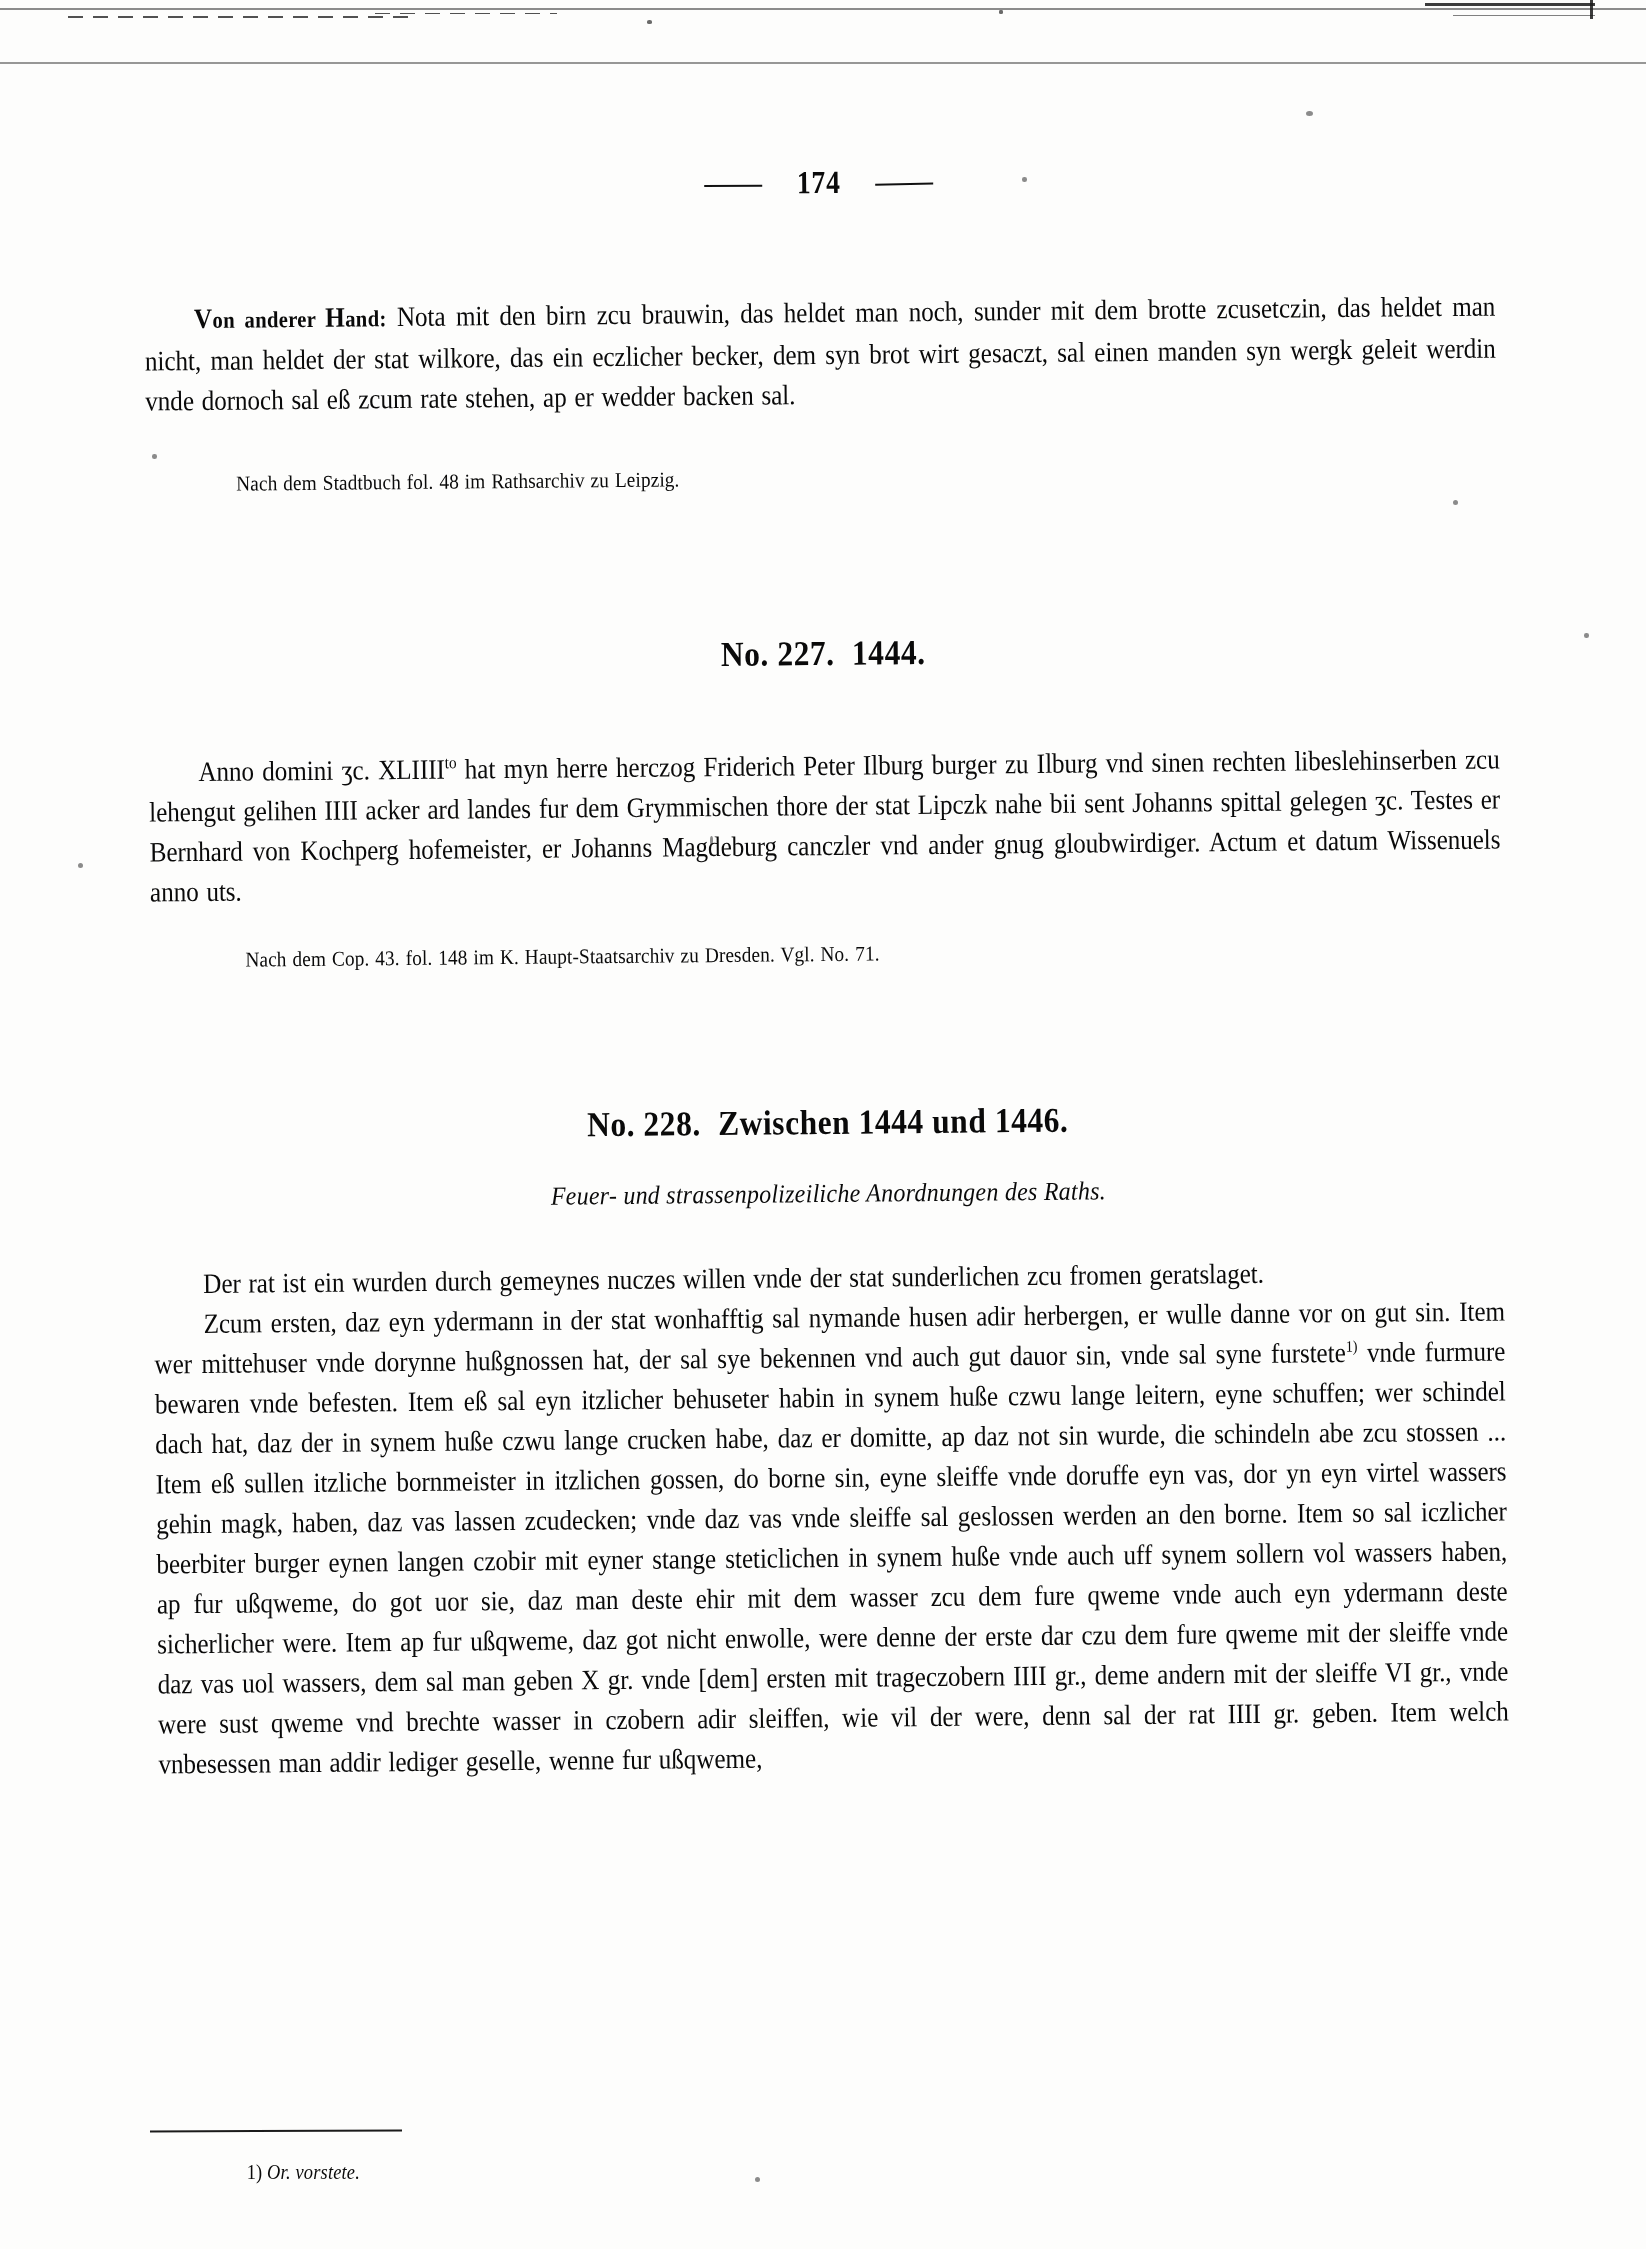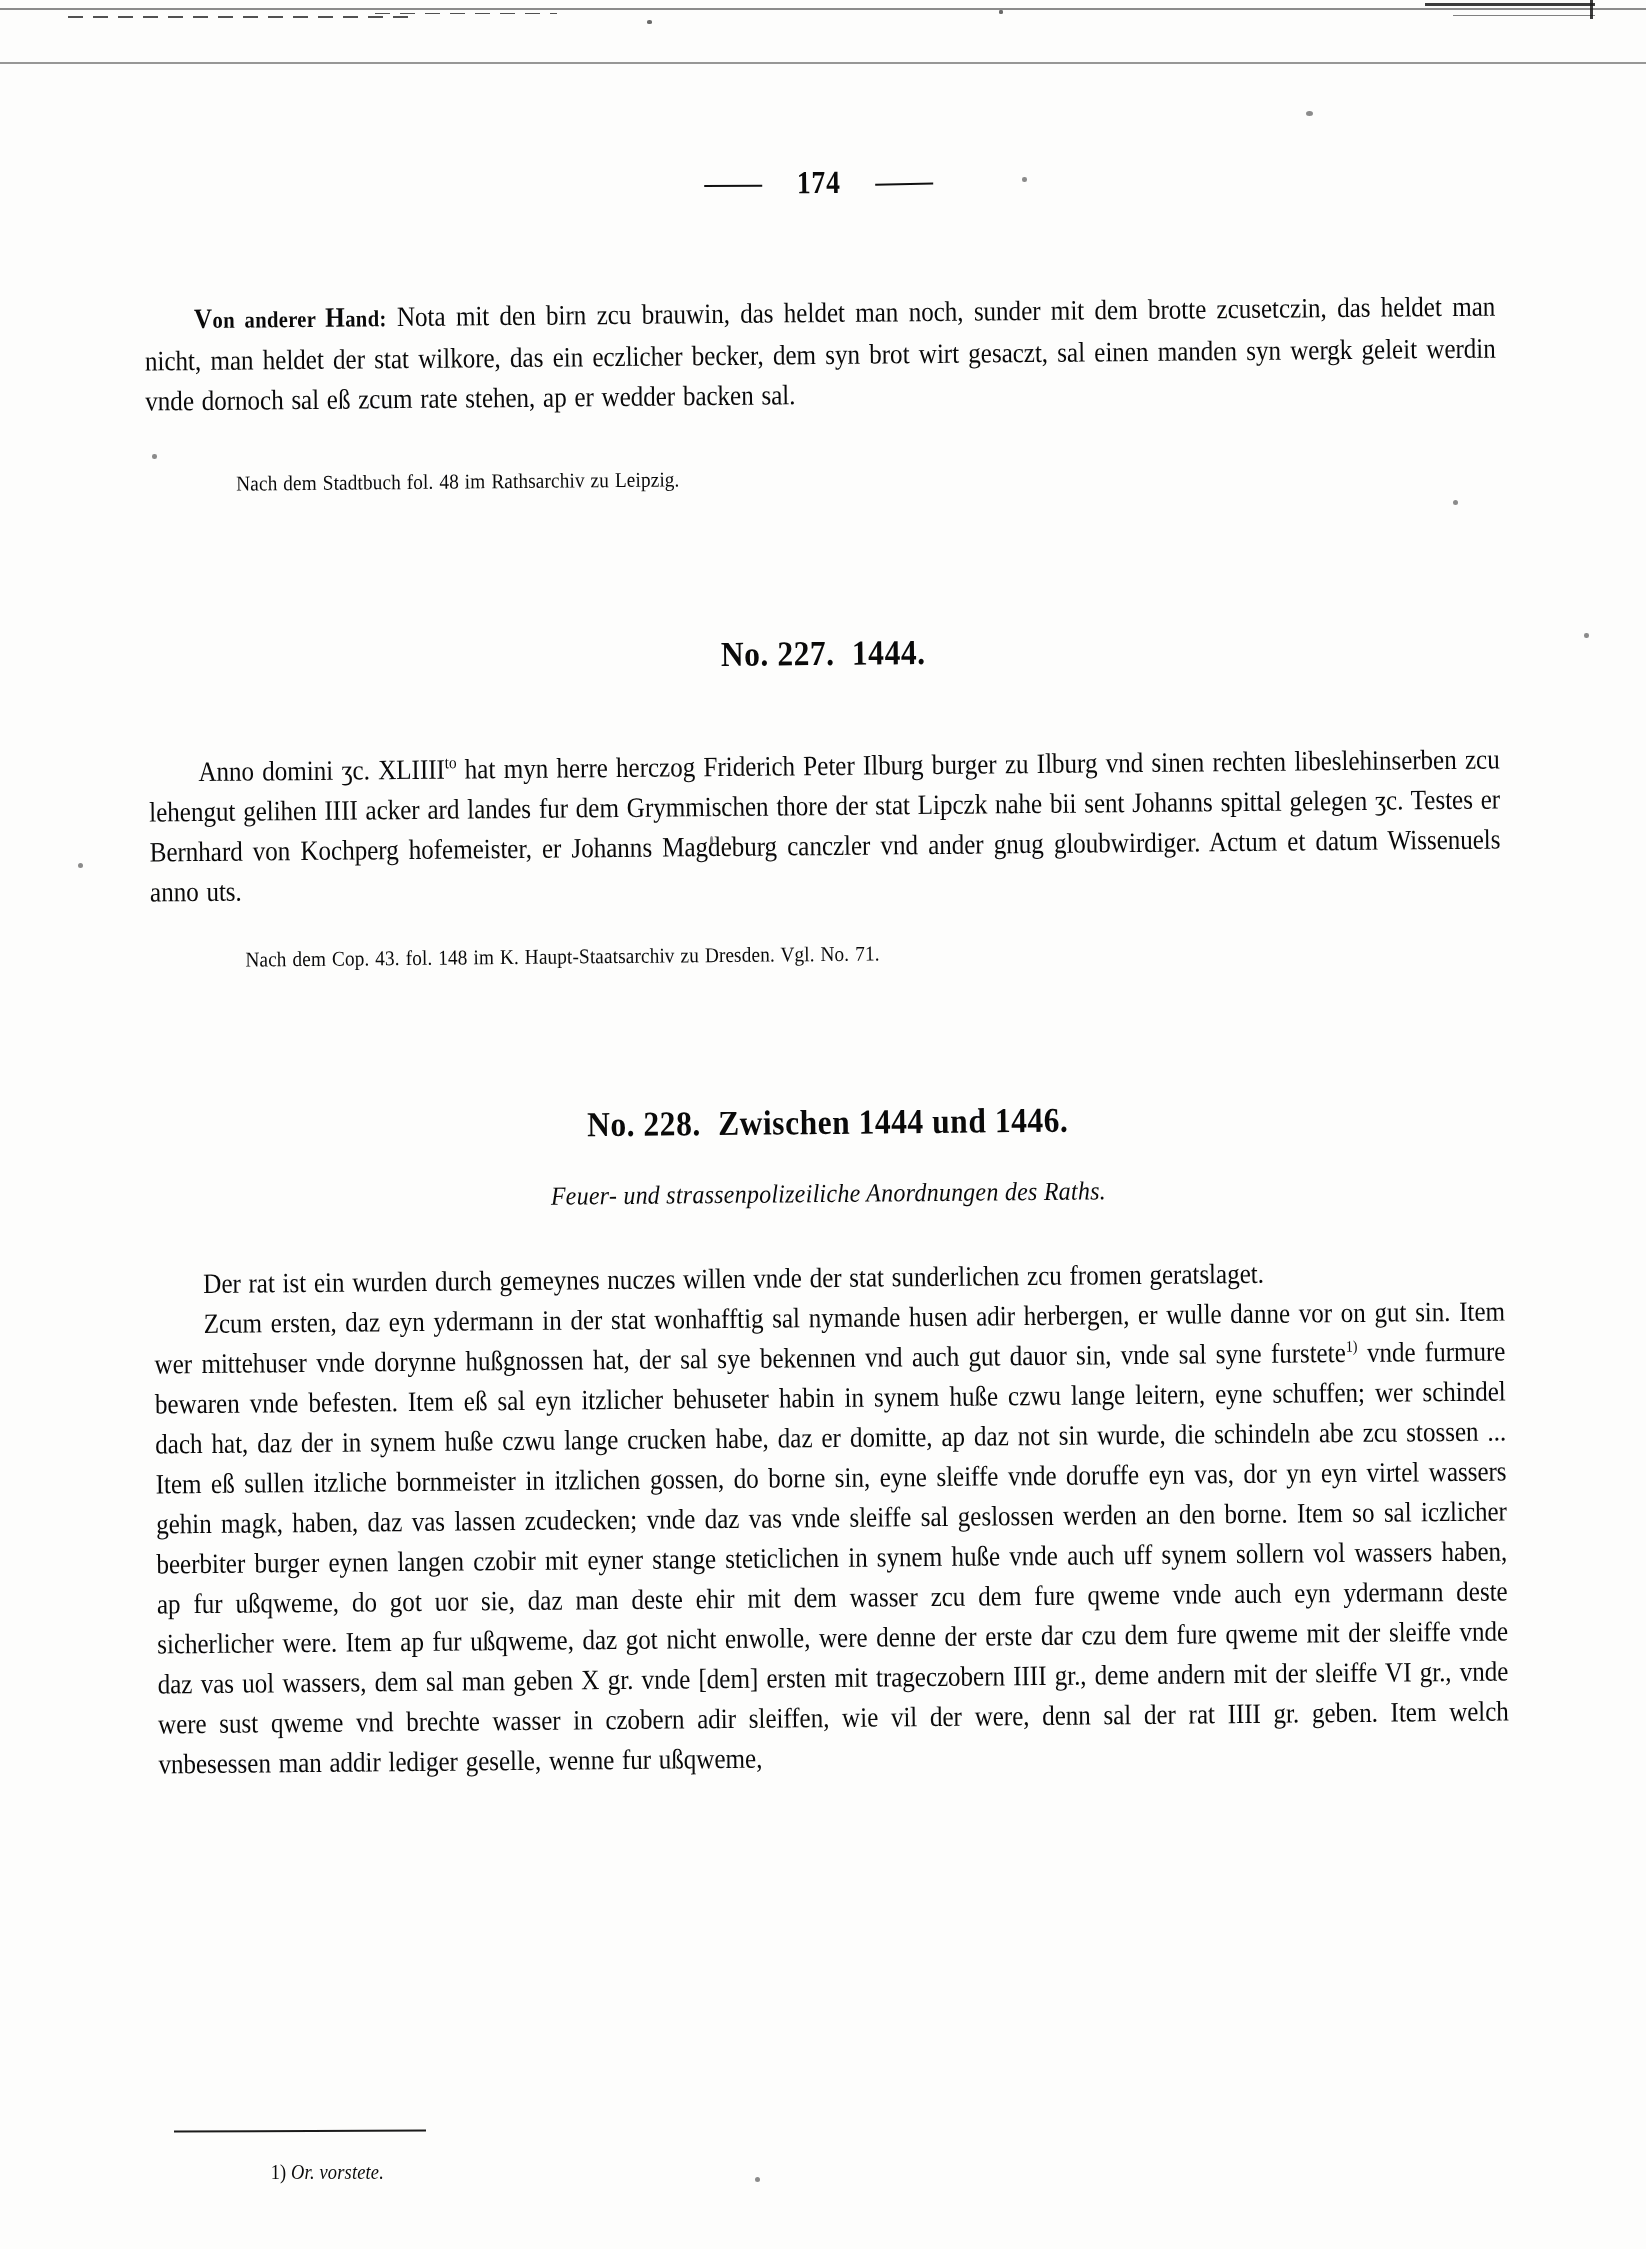--- a/index.html
+++ b/index.html
@@ -164,21 +164,21 @@
   .sp-b { height: 140px; }
   .sp-c { height: 72px; }
   .sp-d { height: 134px; }
   .sp-e { height: 49px; }
   .sp-f { height: 34px; }
   .sp-g { height: 36px; }
 
   
   .footnote-zone {
     position: absolute;
-    left: 163px;
+    left: 139px;
     top: 2130px;
     width: 1351px;
   }
   .footnote-rule {
     width: 252px;
     height: 1.7px;
     background: #1b1b1b;
     margin-left: 11.4px;
     transform: rotate(-0.25deg);
   }

